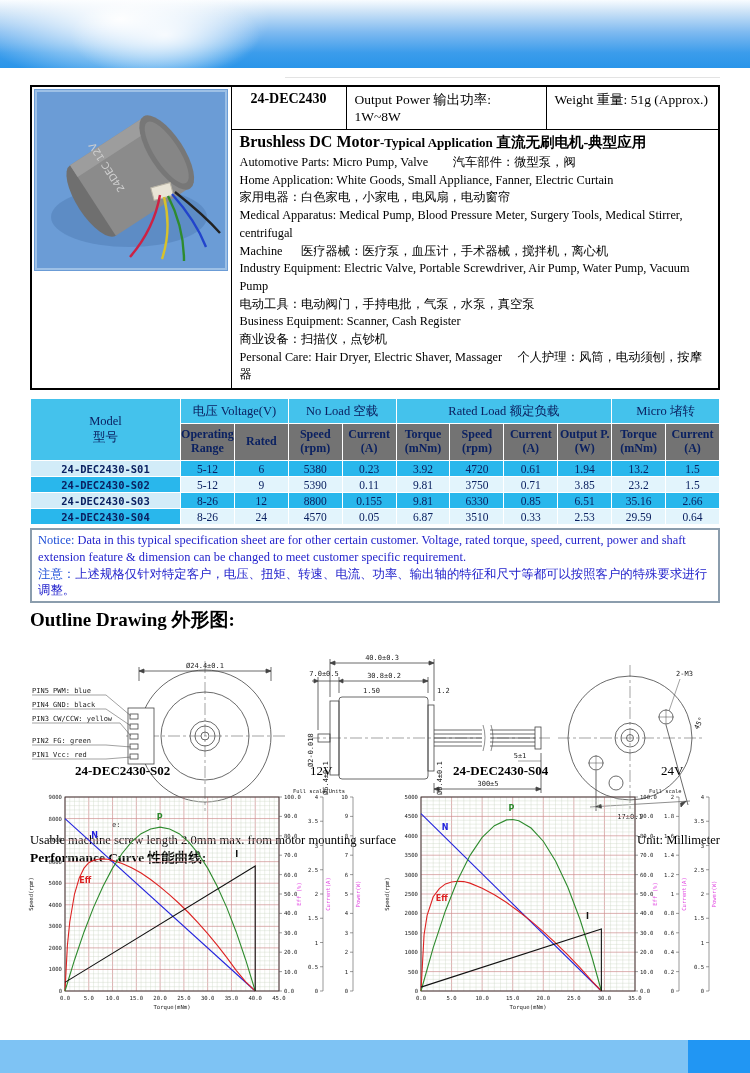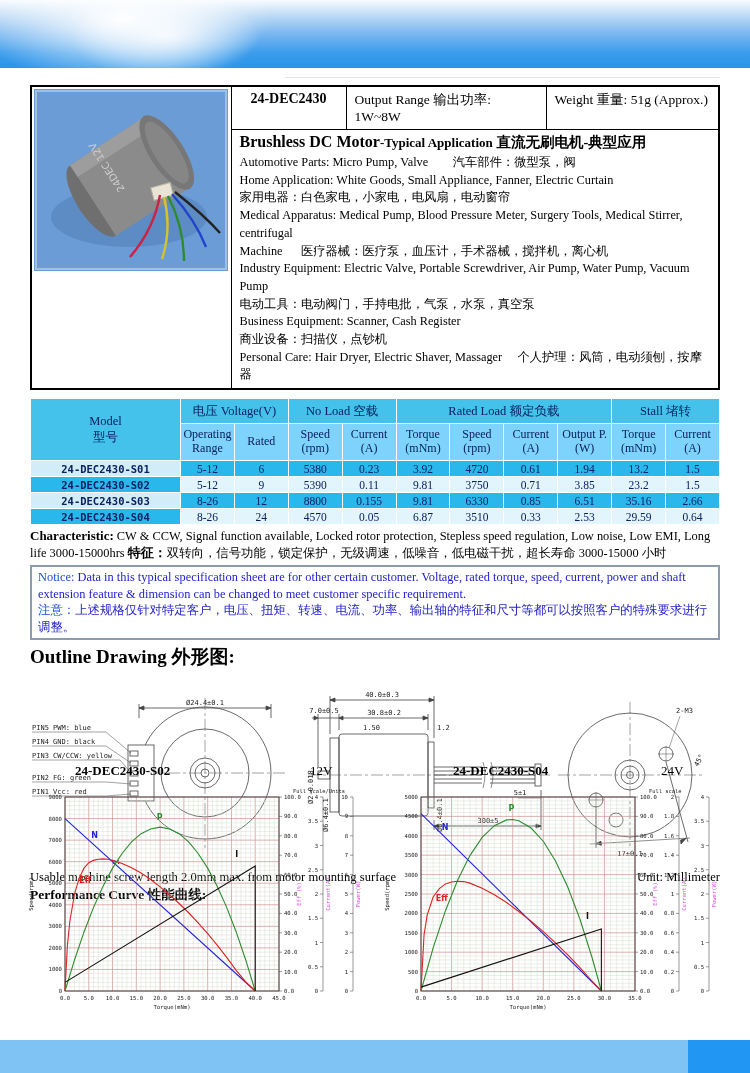--- a/index.html
+++ b/index.html
@@ -35,21 +35,21 @@
   .app-title { font-size:12px; padding:1px 0 2px 0; }
   .app-title .t1 { font-weight:bold; font-size:16px; }
   .app-title .t2 { font-weight:bold; font-size:13px; }
   .app-title .t3 { font-weight:bold; font-size:14.5px; }
   .app-line { font-size:12.3px; line-height:1.44; white-space:pre-wrap; }
 
   
   .spec-table { width:690px; margin-top:8px; border:1px solid #9fd8ee; table-layout:fixed; }
   .spec-table td { border:1px solid #fff; text-align:center; vertical-align:middle; color:#0b2161; }
   .spec-table .hdr { background:#44c2ec; font-size:12.5px; font-weight:normal; }
-  .spec-table .sub { background:#7dd3fc; font-size:12px; height:37px; line-height:1.15; }
+  .spec-table .sub { background:#737373; font-size:12px; height:37px; line-height:1.15;font-weight:bold; }
   .spec-table .model-col { width:150px; }
   .spec-table .h1 { height:25px; }
   .spec-table tr.data { height:16px; }
   .spec-table tr.data td { font-size:11.5px; }
   .spec-table tr.data td.mname { font-family:"DejaVu Sans Mono", monospace; font-size:10.5px;font-weight:bold; }
   tr.rowA td.mname { background:#d2ecf8; } tr.rowA td.val { background:#29b7ec; }
   tr.rowB td.mname { background:#29b7ec; } tr.rowB td.val { background:#e2f4fc; }
 
   
   .charact { margin-top:3px; font-size:12.4px; line-height:1.3; }
@@ -105,21 +105,21 @@
           <g fill="none" stroke-width="2.4">
             <path d="M126,106 Q120,140 96,168" stroke="#cc2244"></path>
             <path d="M130,108 Q138,140 128,170" stroke="#d8c22a"></path>
             <path d="M134,107 Q150,138 150,172" stroke="#2e8b2e"></path>
             <path d="M138,105 Q162,132 172,158" stroke="#2244cc"></path>
             <path d="M141,103 Q170,126 186,144" stroke="#222222"></path>
           </g>
         </svg>
       </td>
       <td class="model-no">24-DEC2430</td>
-      <td class="ip-cell">Output Range  输出功率: 1W~8W</td>
+      <td class="ip-cell">Output Power  输出功率: 1W~8W</td>
       <td class="wt-cell">Weight  重量: 51g (Approx.)</td>
     </tr>
     <tr>
       <td class="app-cell" colspan="3">
         <div class="app-title"><span class="t1">Brushless DC Motor</span><span class="t2">-Typical Application</span><span class="t3"> 直流无刷电机-典型应用</span></div>
         <div class="app-line">Automotive Parts: Micro Pump, Valve        汽车部件：微型泵，阀</div>
         <div class="app-line">Home Application: White Goods, Small Appliance, Fanner, Electric Curtain</div>
         <div class="app-line">家用电器：白色家电，小家电，电风扇，电动窗帘</div>
         <div class="app-line">Medical Apparatus: Medical Pump, Blood Pressure Meter, Surgery Tools, Medical Stirrer, centrifugal</div>
         <div class="app-line">Machine      医疗器械：医疗泵，血压计，手术器械，搅拌机，离心机</div>
@@ -136,21 +136,21 @@
   <table class="spec-table">
     <tbody>
         <tr class="h1">
       <td class="hdr model-col" rowspan="2">
         <div>Model</div>
         <div>型号</div>
       </td>
       <td class="hdr" colspan="2">电压  Voltage(V)</td>
       <td class="hdr" colspan="2">No Load 空载</td>
       <td class="hdr" colspan="4">Rated Load 额定负载</td>
-      <td class="hdr" colspan="2">Stall 堵转</td>
+      <td class="hdr" colspan="2">Micro 堵转</td>
     </tr>
     <tr>
       <td class="sub">Operating Range</td>
       <td class="sub">Rated</td>
       <td class="sub">Speed (rpm)</td>
       <td class="sub">Current (A)</td>
       <td class="sub">Torque (mNm)</td>
       <td class="sub">Speed (rpm)</td>
       <td class="sub">Current (A)</td>
       <td class="sub">Output P. (W)</td>
@@ -207,21 +207,20 @@
           <td class="val">6.87</td>
           <td class="val">3510</td>
           <td class="val">0.33</td>
           <td class="val">2.53</td>
           <td class="val">29.59</td>
           <td class="val">0.64</td>
         </tr>
       </tbody>
   </table>
 
-  <div class="charact"><b class="en">Characteristic:</b><span> CW &amp; CCW, Signal function available, Locked rotor protection, Stepless speed regulation, Low noise, Low EMI, Long life 3000-15000hrs    </span><b class="cn">特征：</b><span>双转向，信号功能，锁定保护，无级调速，低噪音，低电磁干扰，超长寿命 3000-15000 小时</span></div>
 
   <div class="notice"><span class="red">Notice:</span><span> Data in this typical specification sheet are for other certain customer. Voltage, rated torque, speed, current, power and shaft extension feature &amp; dimension can be changed to meet customer specific requirement.</span><br><span class="red">注意：</span><span>上述规格仅针对特定客户，电压、扭矩、转速、电流、功率、输出轴的特征和尺寸等都可以按照客户的特殊要求进行调整。</span></div>
 
   <div class="outline-title">Outline Drawing 外形图:</div>
 
   <svg class="outline-svg" width="690" height="196" viewBox="0 0 690 196">
     <g stroke="#444" stroke-width="0.8" fill="none">
 
       <g>
         <line x1="175" y1="26" x2="175" y2="176" stroke-dasharray="12 3 3 3" stroke-width="0.5"></line>

